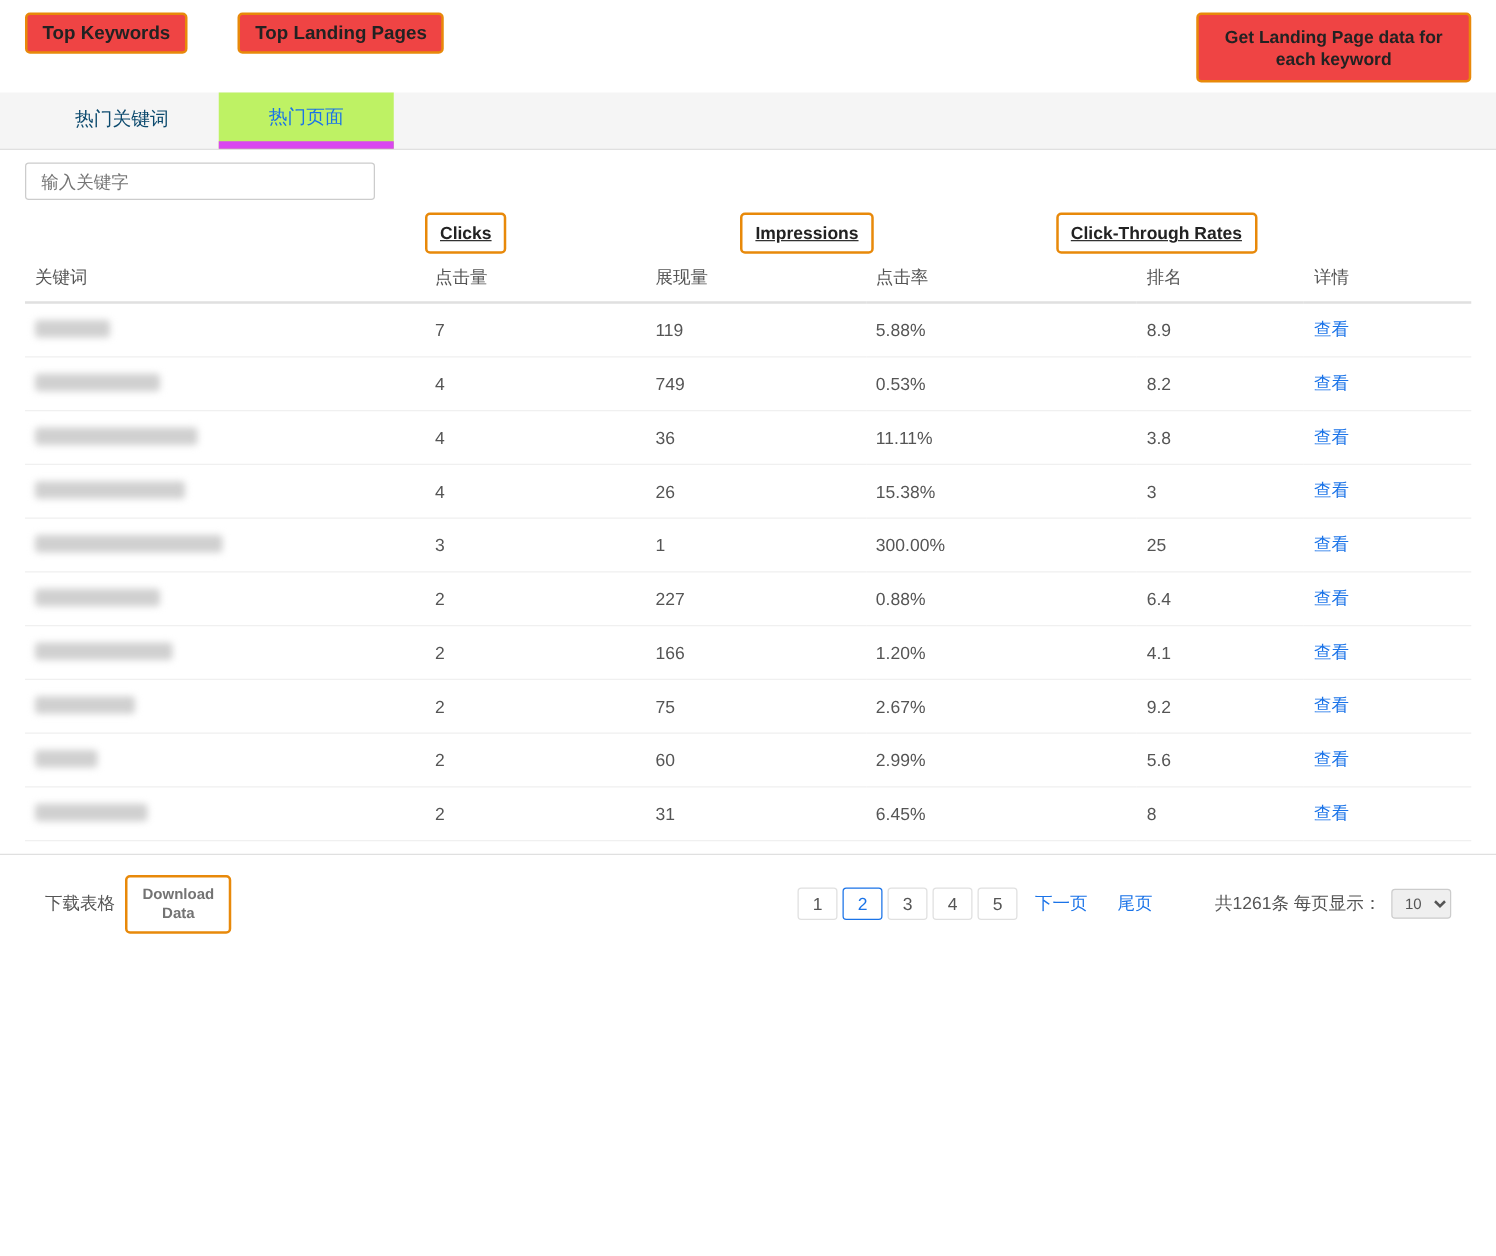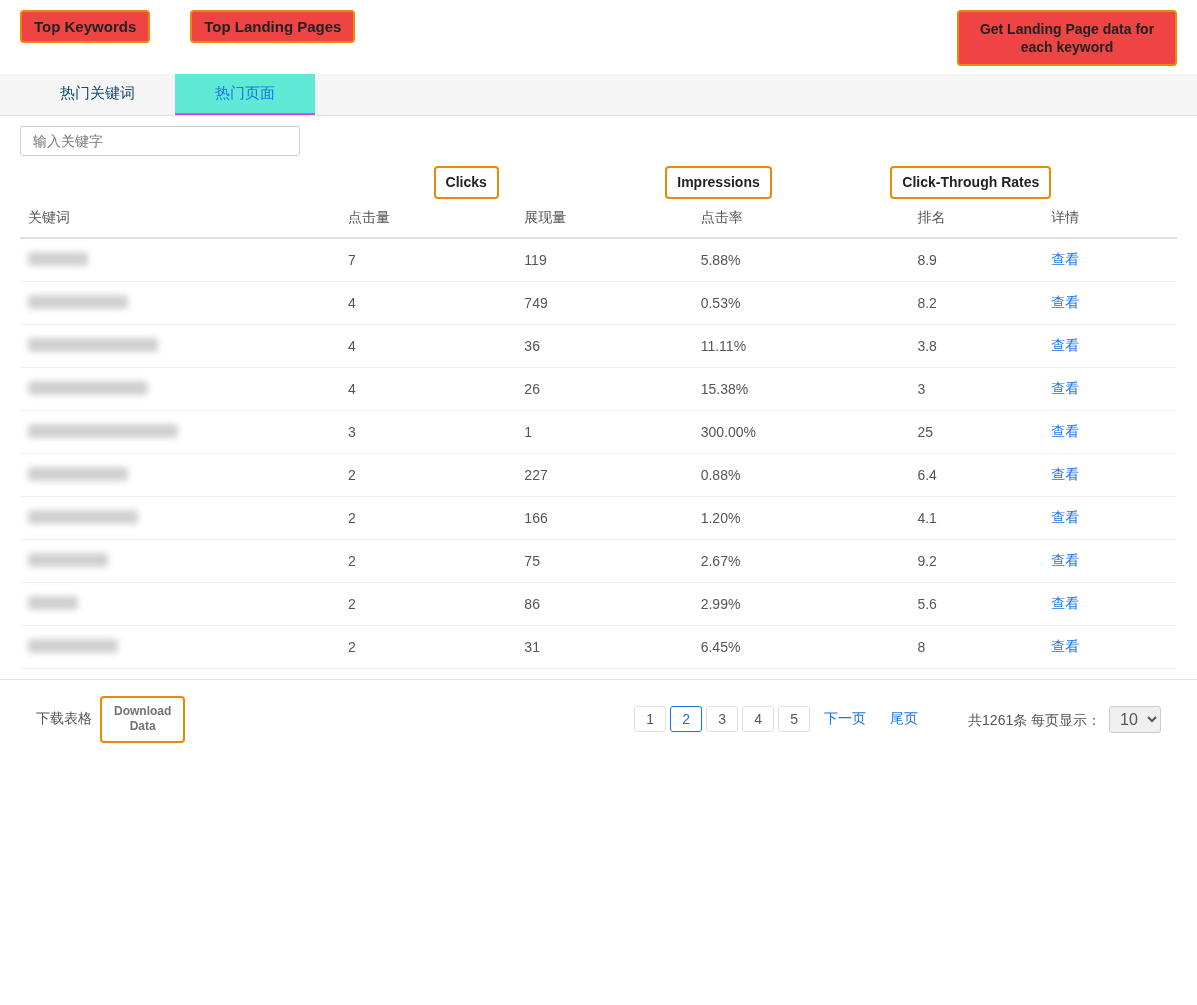--- a/index.html
+++ b/index.html
@@ -40,22 +40,22 @@
     .tab-item {
       padding: 10px 40px;
       cursor: pointer;
       font-size: 15px;
       color: #0c4a6e;
       border-bottom: 2px solid transparent;
     }
 
     .tab-item.active {
       color: #1a73e8;
-      border-bottom: 2px solid #d946ef;
-      background: #5eead4;
+      border-bottom: 6px solid #d946ef;
+      background: #bef264;
     }
 
     .search-row {
       padding: 10px 20px;
       display: flex;
     }
 
     .search-input {
       border: 1px solid #ccc;
       border-radius: 3px;
@@ -197,21 +197,21 @@
       margin-left: 20px;
       font-size: 14px;
       color: #555;
       white-space: nowrap;
     }
 
     .per-page-select {
       border: 1px solid #ccc;
       border-radius: 3px;
       padding: 3px 6px;
-      font-size: 16px;
+      font-size: 12px;
       margin-left: 4px;
       color: #555;
     }
 
     
     .header-area {
       position: relative;
       padding: 10px 20px 0 20px;
     }
 
@@ -234,21 +234,21 @@
     }
 
     .col-header-spacer {
       flex: 0 0 320px;
     }
 
     .col-header-item {
       flex: 1;
       text-align: center;
       display: flex;
-      justify-content: center;
+      text-decoration: underline;
     }
 
     .col-header-item.rankings {
       flex: 1;
     }
   </style>
 </head>
 <body>
 
 <div class="header-area">
@@ -357,21 +357,21 @@
           <td class="keyword-cell"><span class="blurred-text" style="width: 80px;">keyword8</span></td>
           <td>2</td>
           <td>75</td>
           <td>2.67%</td>
           <td>9.2</td>
           <td><a class="link-cell" href="#">查看</a></td>
         </tr>
         <tr>
           <td class="keyword-cell"><span class="blurred-text" style="width: 50px;">keyword9</span></td>
           <td>2</td>
-          <td>86</td>
+          <td>60</td>
           <td>2.99%</td>
           <td>5.6</td>
           <td><a class="link-cell" href="#">查看</a></td>
         </tr>
         <tr>
           <td class="keyword-cell"><span class="blurred-text" style="width: 90px;">keyword10</span></td>
           <td>2</td>
           <td>31</td>
           <td>6.45%</td>
           <td>8</td>

